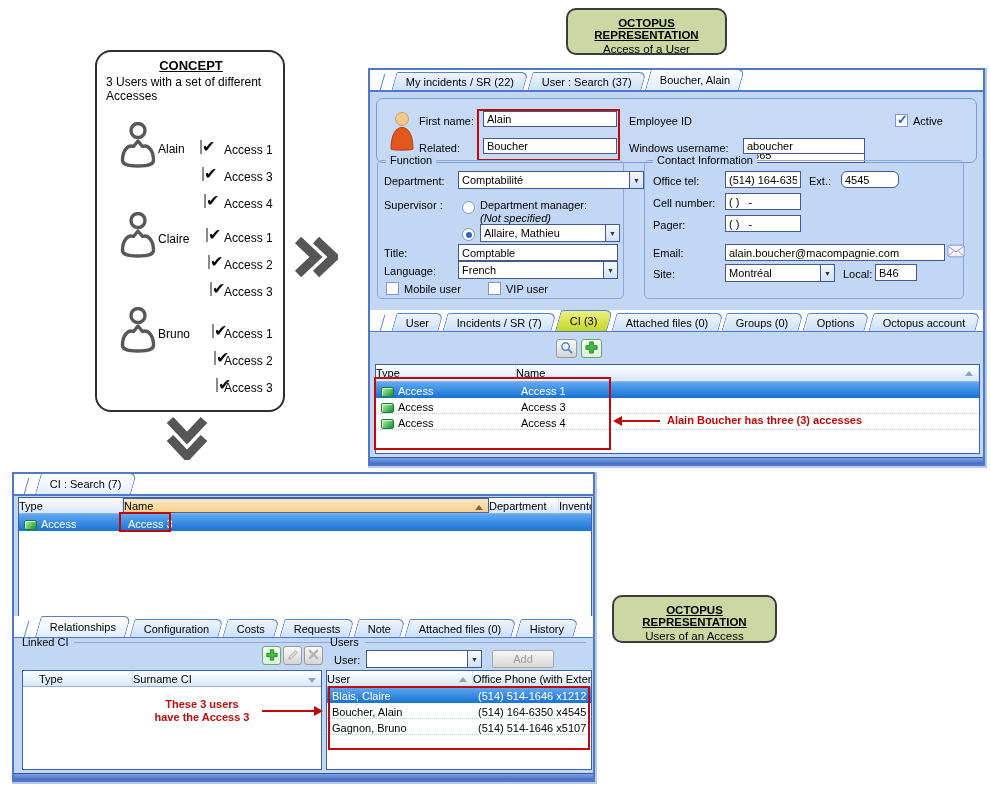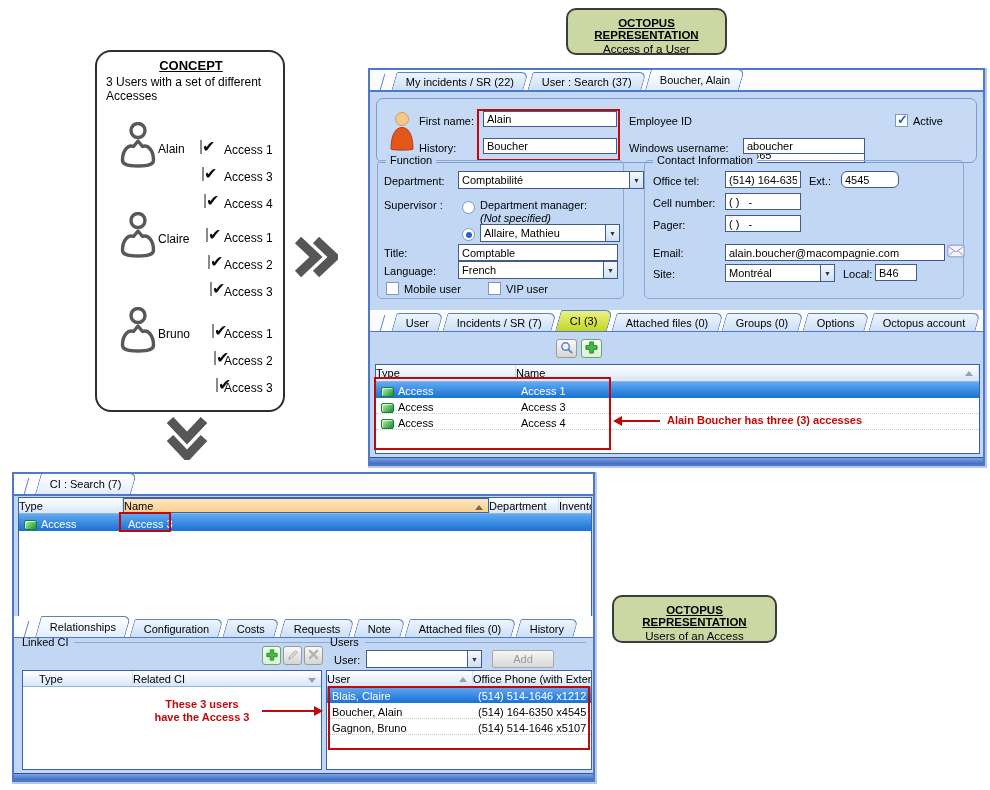--- a/index.html
+++ b/index.html
@@ -157,21 +157,21 @@
 
   <div class="panel" style="left:6px;top:28px;width:601px;height:65px">
     <span class="abs" style="left:12px;top:12px">
       <svg width="26" height="40" viewBox="0 0 26 40">
           <circle cx="13" cy="8" r="6.5" fill="#f2c98c" stroke="#caa05c"></circle>
           <path d="M2 38 C2 23 7 16.5 13 16.5 C19 16.5 24 23 24 38 C24 39.5 2 39.5 2 38 Z" fill="#e2571b" stroke="#b33d0e"></path>
         </svg>
     </span>
     <div class="lbl" style="left:42px;top:16px">First name:</div>
     <input class="fld" style="left: 106px; top: 12px; width: 134px; height: 16px;" value="Alain">
-    <div class="lbl" style="left:42px;top:43px">History:</div>
+    <div class="lbl" style="left:42px;top:43px">Related:</div>
     <input class="fld" style="left: 106px; top: 39px; width: 134px; height: 16px;" value="Boucher">
     <div class="redbox" style="left:100px;top:10px;width:143px;height:52px"></div>
     <div class="lbl" style="left:252px;top:16px">Employee ID</div>
     <input class="fld" style="left: 366px; top: 12px; width: 122px; height: 16px; margin-top: 36px;" value="4365">
     <div class="lbl" style="left:252px;top:43px">Windows username:</div>
     <input class="fld" style="left: 366px; top: 39px; width: 122px; height: 16px;" value="aboucher">
     <span class="wcb ck" style="left:518px;top:15px"></span>
     <div class="lbl" style="left:536px;top:16px">Active</div>
   </div>
 
@@ -398,21 +398,21 @@
     <span><svg width="11" height="11" viewBox="0 0 12 12">
           <path d="M2 2 L10 10 M10 2 L2 10" stroke="#b4b4b4" stroke-width="2.6" stroke-linecap="round"></path>
         </svg></span>
   </div>
   <div class="wtbl" style="left:8px;top:196px;width:300px;height:100px">
     <div class="hrow" style="height:16px">
       <div class="hc" style="width:110px;padding-left:16px">
           <span>Type</span>
         </div>
       <div class="hc" style="flex:1;border-right:none">
-          <span>Related CI</span>
+          <span>Surname CI</span>
           <span class="sdesc"></span>
         </div>
     </div>
   </div>
 
   <div class="grpline" style="left:316px;top:162px;width:256px">
       <span>Users</span>
     </div>
   <div class="lbl" style="left:320px;top:180px">User:</div>
   <div class="combo" style="left:352px;top:176px;width:116px;height:18px">

